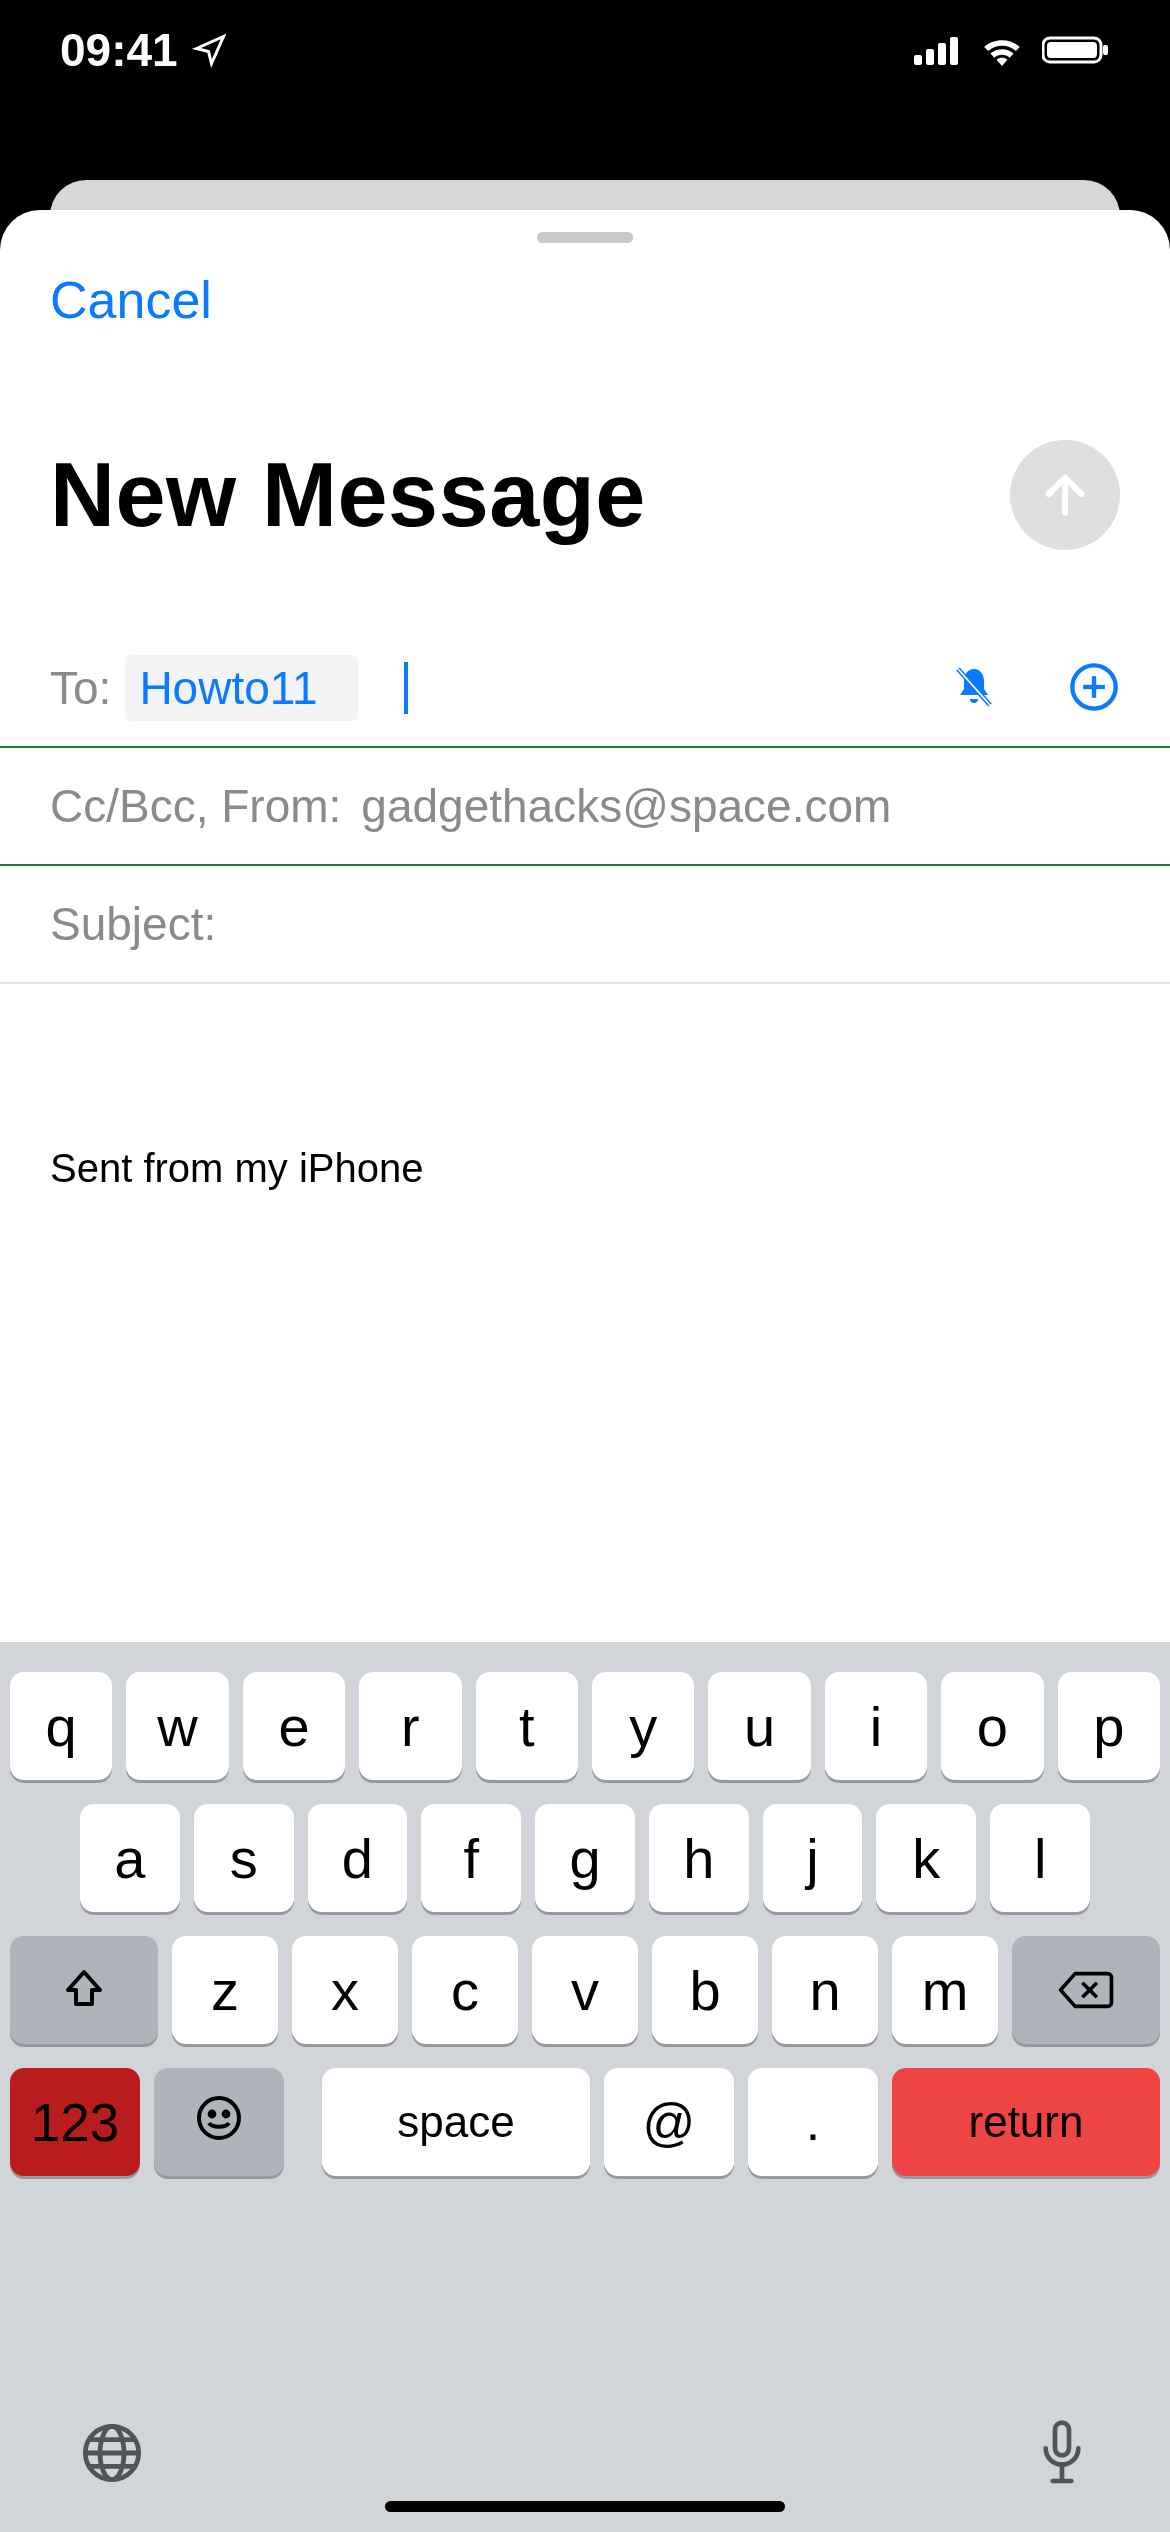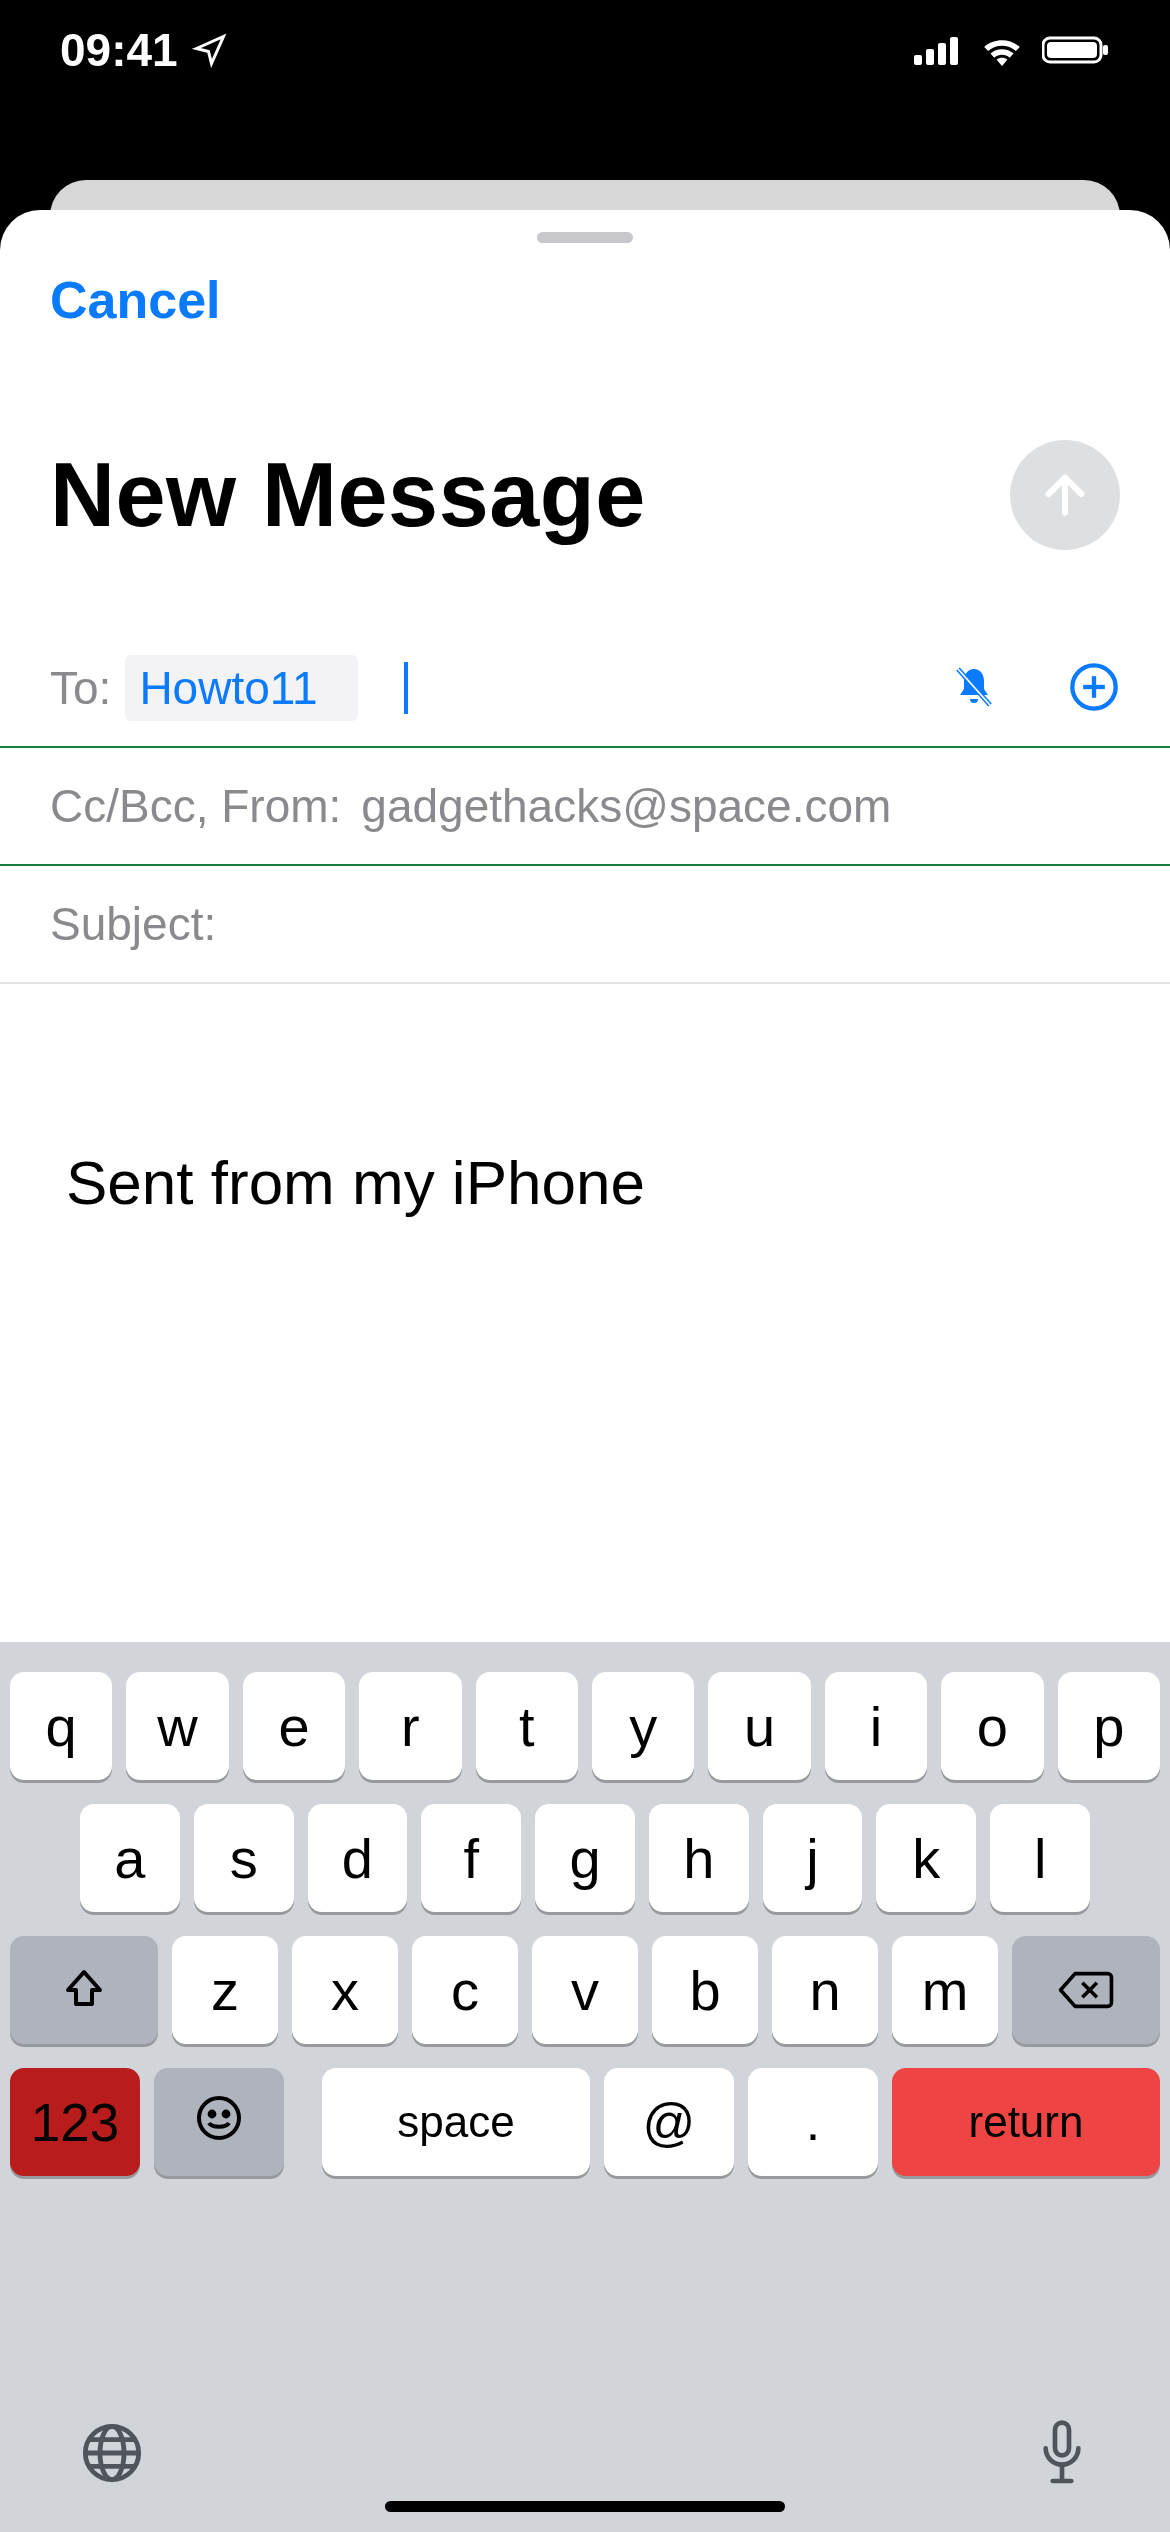--- a/index.html
+++ b/index.html
@@ -13,38 +13,38 @@
   .loc-icon svg, .status-icons svg { display:block; }
 
   
   .behind-sheet { position:absolute; top:180px; left:50px; right:50px; height:60px; background:#d7d7d7; border-top-left-radius:36px; border-top-right-radius:36px; }
 
   
   .sheet { position:absolute; top:210px; left:0; right:0; bottom:0; background:#fff; border-top-left-radius:40px; border-top-right-radius:40px; }
   .grabber { position:absolute; top:22px; left:50%; transform:translateX(-50%); width:96px; height:11px; border-radius:6px; background:#c7c7cc; }
 
   .nav-row { position:absolute; top:60px; left:0; right:0; padding:0 50px; }
-  .cancel { color:#0a7aff; font-size:52px; font-weight:700; background:none; border:none; }
+  .cancel { color:#0a7aff; font-size:52px; font-weight:400; background:none; border:none; }
 
   .title-row { position:absolute; top:230px; left:0; right:0; padding:0 50px; display:flex; align-items:center; justify-content:space-between; }
   .title { font-size:90px; font-weight:800; letter-spacing:0.5px; }
   .send-btn { width:110px; height:110px; border-radius:55px; background:#dedfe0; display:flex; align-items:center; justify-content:center; border:none; }
 
   .fields { position:absolute; top:420px; left:0; right:0; }
   .field-row { display:flex; align-items:center; padding:0 50px; height:118px; border-bottom:2px solid #15803d; font-size:46px; color:#8a8a8e; }
   .field-row.last { border-bottom:2px solid #e3e3e5; }
   .field-label { color:#8a8a8e; margin-right:14px; white-space:nowrap; }
   .to-chip { background:#f3f3f6; color:#0a7aff; padding:6px 40px 6px 14px; border-radius:6px; font-size:46px; }
   .cursor { display:inline-block; width:4px; height:52px; background:#0a7aff; margin-left:46px; align-self:center; animation:blink 1s step-start infinite; }
   @keyframes blink { 50% {opacity:0;} }
   .to-actions { margin-left:auto; display:flex; align-items:center; gap:70px; }
   .icon-btn { background:none; border:none; display:flex; align-items:center; justify-content:center; }
   .from-email { color:#8a8a8e; font-size:46px; margin-left:6px; }
 
-  .body-area { position:absolute; top:880px; left:66px; right:50px; font-size:62px; color:#000; line-height:1.4; }
+  .body-area { position:absolute; top:880px; left:50px; right:50px; font-size:40px; color:#000; line-height:1.4; }
   .body-blank { height:50px; }
 
   
   .keyboard { position:absolute; left:0; right:0; bottom:0; height:890px; background:#d1d4d9; }
   .kbd-rows { position:absolute; top:30px; left:10px; right:10px; }
   .krow { display:flex; gap:14px; margin-bottom:24px; justify-content:center; }
   .key { background:#fff; border-radius:14px; box-shadow:0 3px 0 rgba(0,0,0,0.28); height:108px; display:flex; align-items:center; justify-content:center; font-size:56px; color:#000; }
   .key.letter { flex:1; }
   .row2pad { width:56px; flex:0 0 56px; }
   .key.func { background:#aeb3bc; flex:0 0 148px; }

